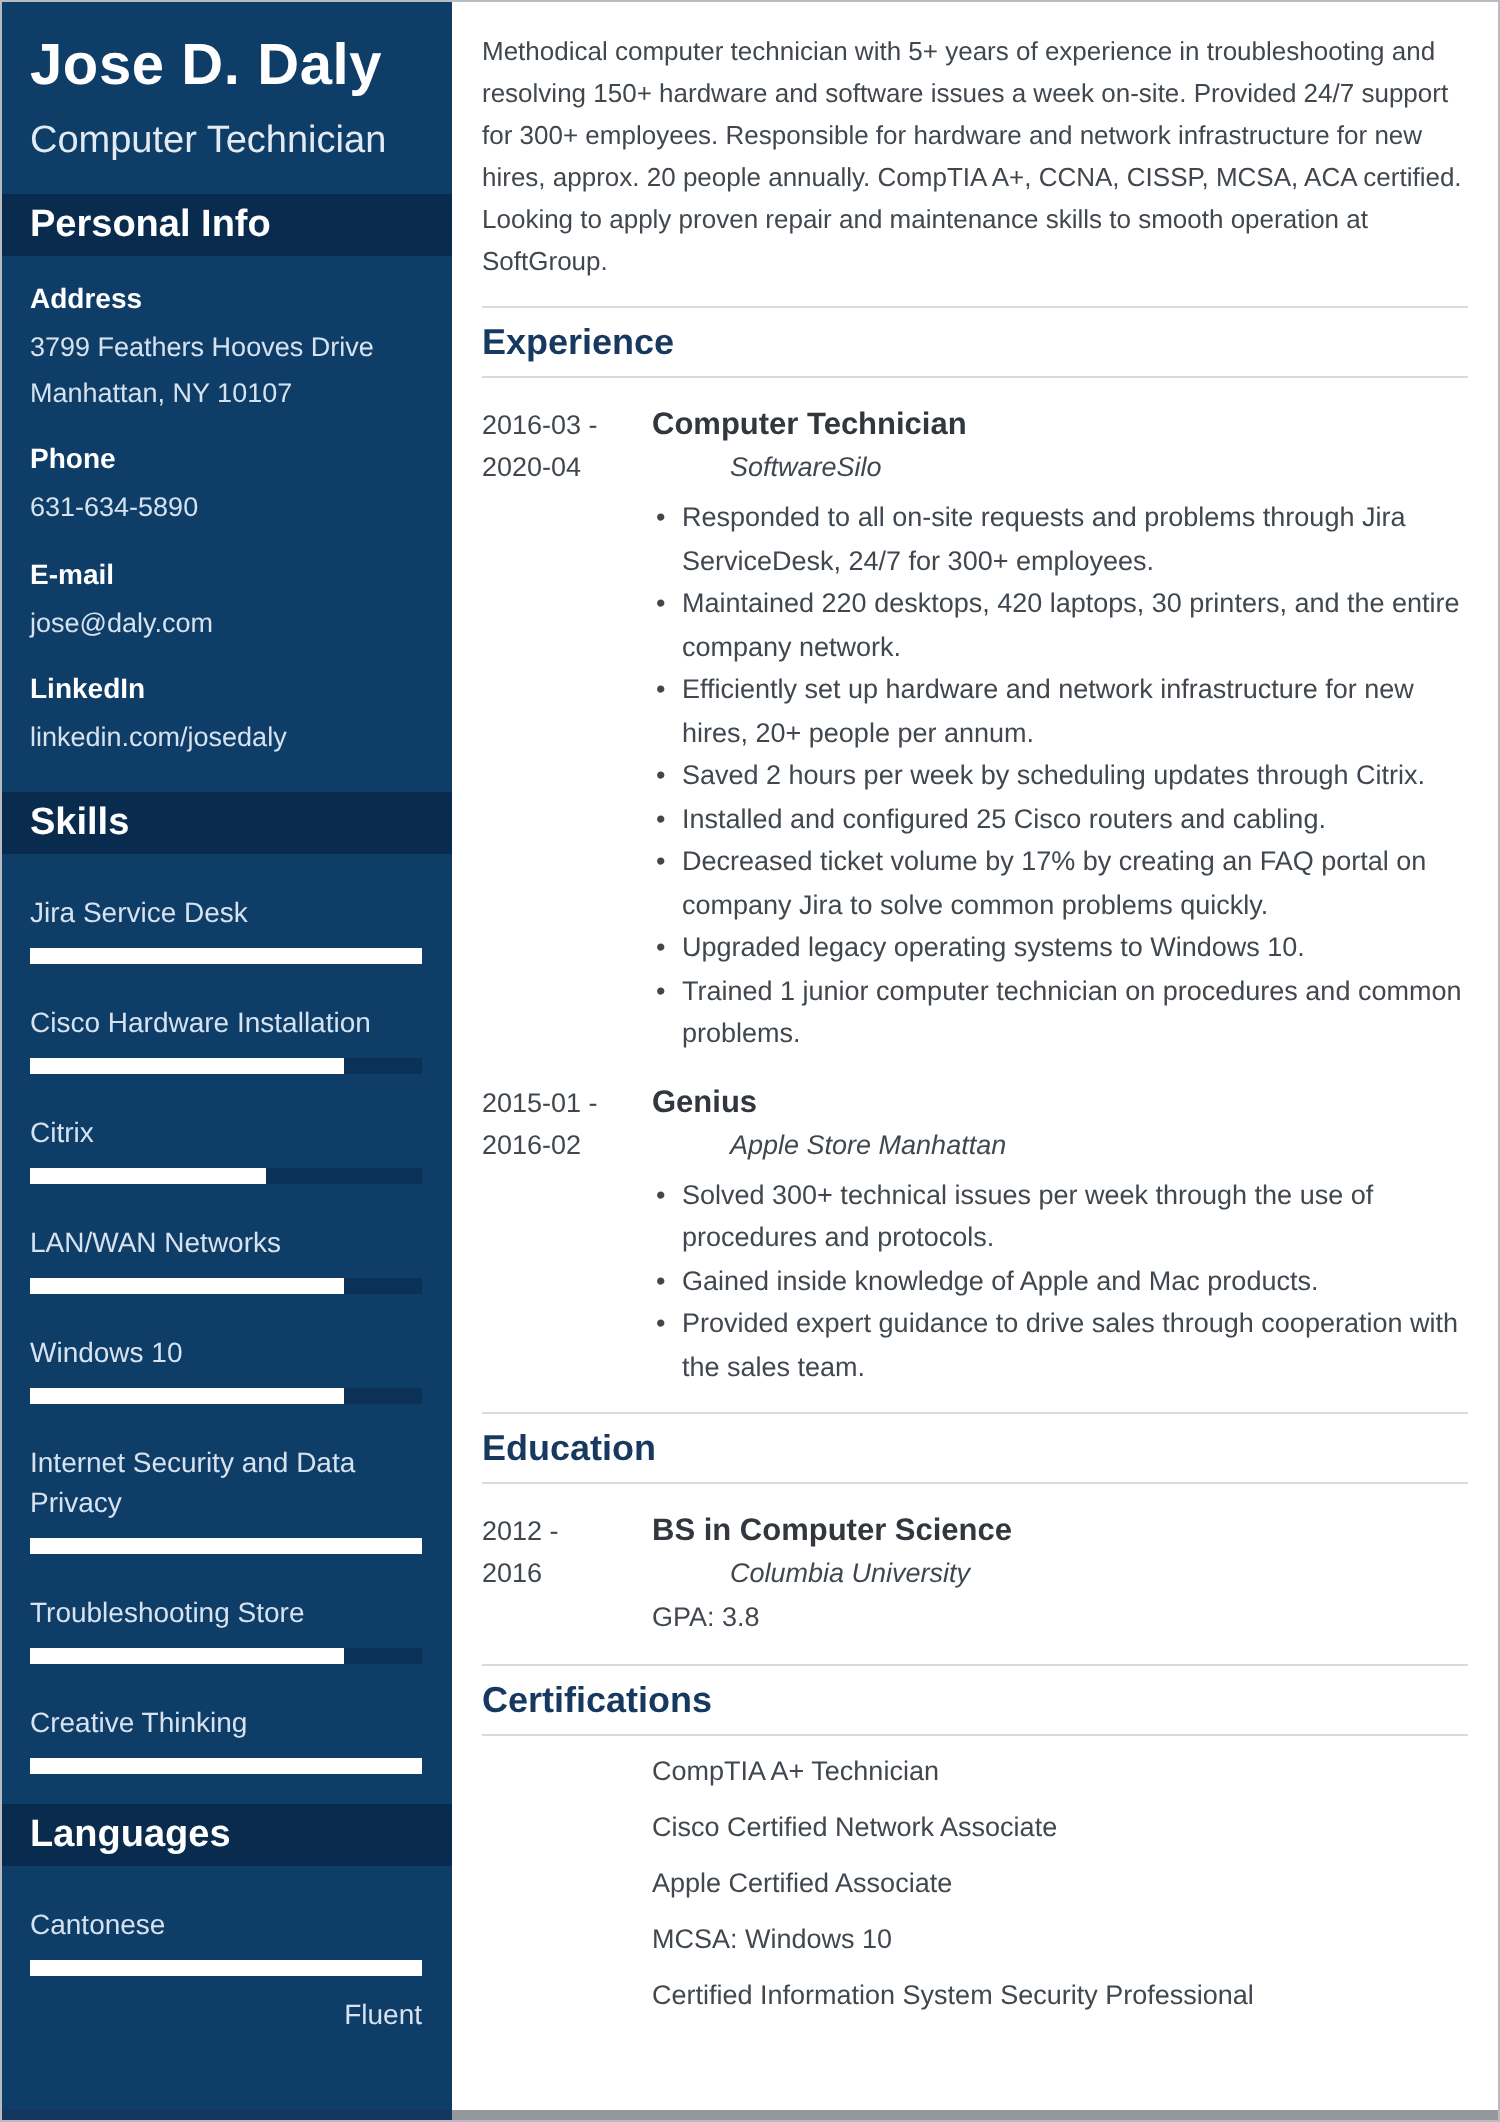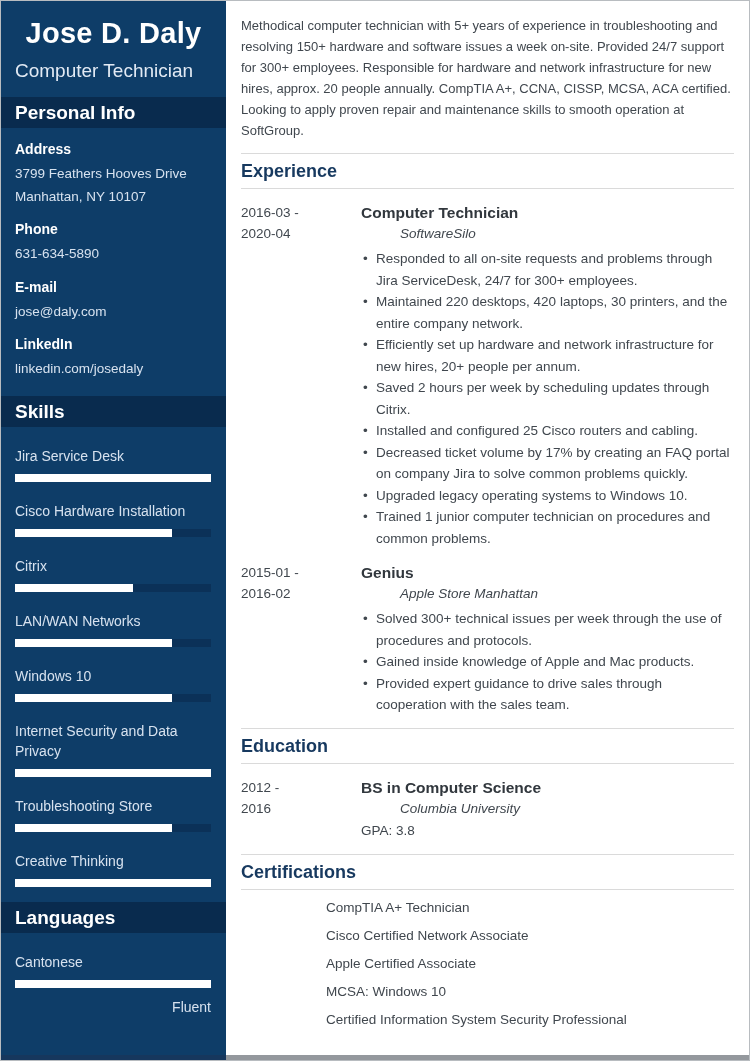--- a/index.html
+++ b/index.html
@@ -20,39 +20,39 @@
     position:relative;width:750px;height:1061px;box-sizing:border-box;
     border:1px solid var(--page-border);
     background:#ffffff;overflow:hidden;
     font-family:"Liberation Sans", sans-serif;
   }
   
   .sidebar{
     position:absolute;left:0;top:0;width:225px;height:1055px;
     background:var(--sidebar-bg);color:#ffffff;box-sizing:border-box;
   }
-  .side-name{margin:16px 14px 0 14px;font-size:29px;font-weight:bold;letter-spacing:.3px;line-height:33px;text-align:center;}
+  .side-name{margin:16px 14px 0 14px;font-size:29px;font-weight:bold;letter-spacing:.3px;line-height:33px;}
   .side-subtitle{margin:9px 14px 0 14px;font-size:19px;font-weight:400;color:#e2eaf4;line-height:23px;}
   .side-band{margin-top:15px;background:var(--band-bg);padding:5px 14px;font-size:19px;font-weight:bold;line-height:21px;}
   .field{margin:12px 14px 0 14px;}
   .field-label{font-size:14px;font-weight:bold;line-height:19px;margin-bottom:4px;}
   .field-line{font-size:13.5px;color:var(--side-text);line-height:22.5px;}
   .skill{margin:19px 14px 0 14px;}
   .skill-label{font-size:14px;color:var(--side-text);line-height:20px;margin-bottom:8px;}
   .skill-track{height:8px;background:var(--track);width:196px;}
   .skill-fill{height:8px;background:#ffffff;}
   .level-text{width:196px;text-align:right;font-size:14px;color:var(--side-text);margin-top:11px;}
   
   .main{margin-left:225px;padding:14px 15px 0 15px;color:var(--body-text);}
   .summary{font-size:13px;line-height:21px;}
   .section-head{
     margin-top:12px;border-top:1px solid var(--rule);border-bottom:1px solid var(--rule);
     padding:6px 0;font-size:18px;font-weight:bold;color:var(--heading);line-height:22px;
   }
-  .entry{display:flex;margin-top:13px;font-size:13.5px;gap:35px;}
+  .entry{display:flex;margin-top:13px;font-size:13.5px;}
   .entry-dates{flex:0 0 85px;line-height:21px;}
   .entry-body{flex:1;min-width:0;}
   .entry-title{font-size:15.5px;font-weight:bold;color:var(--title-color);line-height:21px;}
   .entry-org{font-style:italic;line-height:22px;margin-left:39px;}
   .entry-detail{line-height:22px;}
   ul.bullets{list-style:none;margin:3px 0 0 0;padding:0;}
   ul.bullets li{position:relative;padding-left:15px;line-height:21.5px;}
   ul.bullets li::before{content:"\2022";position:absolute;left:2px;}
   .cert-list{margin:4px 0 0 0;padding:0 0 0 85px;list-style:none;}
   .cert-list li{font-size:13.5px;line-height:20px;margin-top:8px;}

